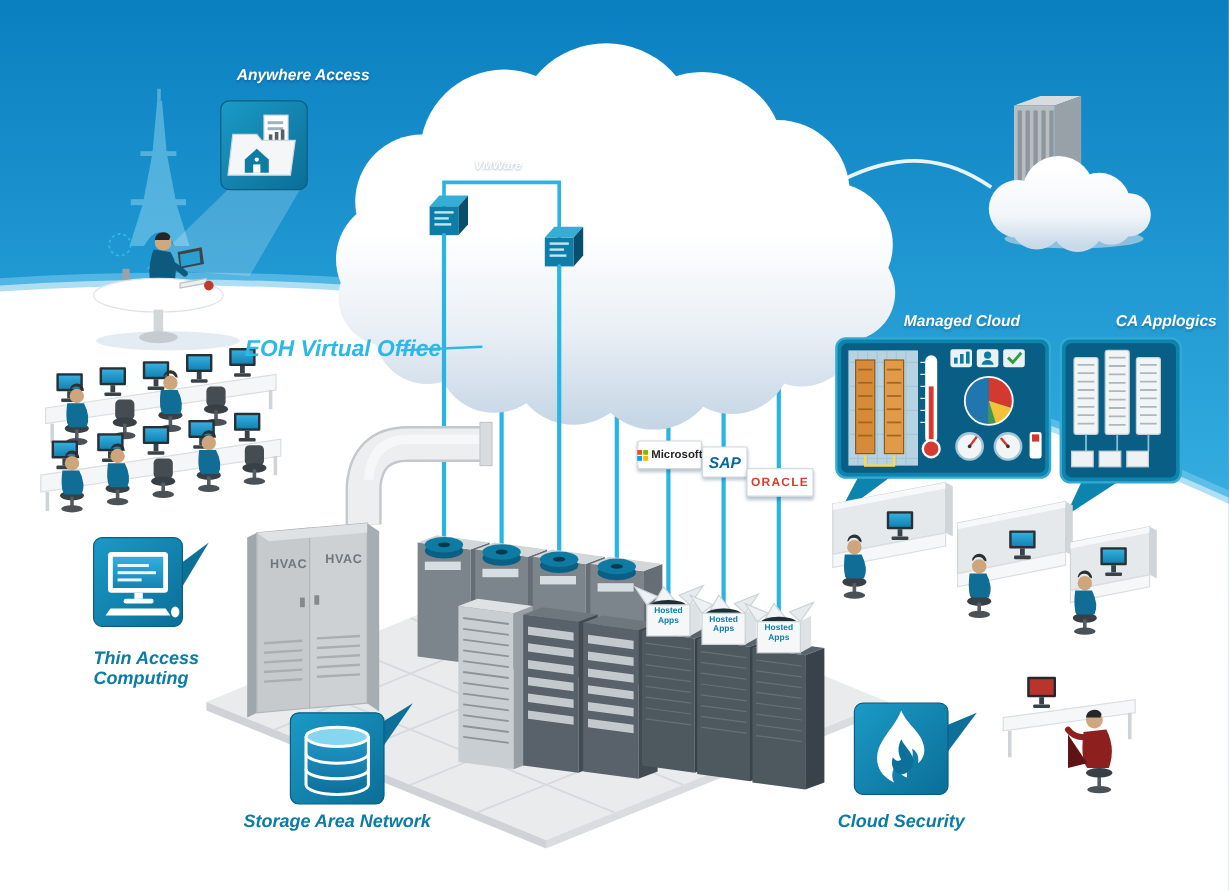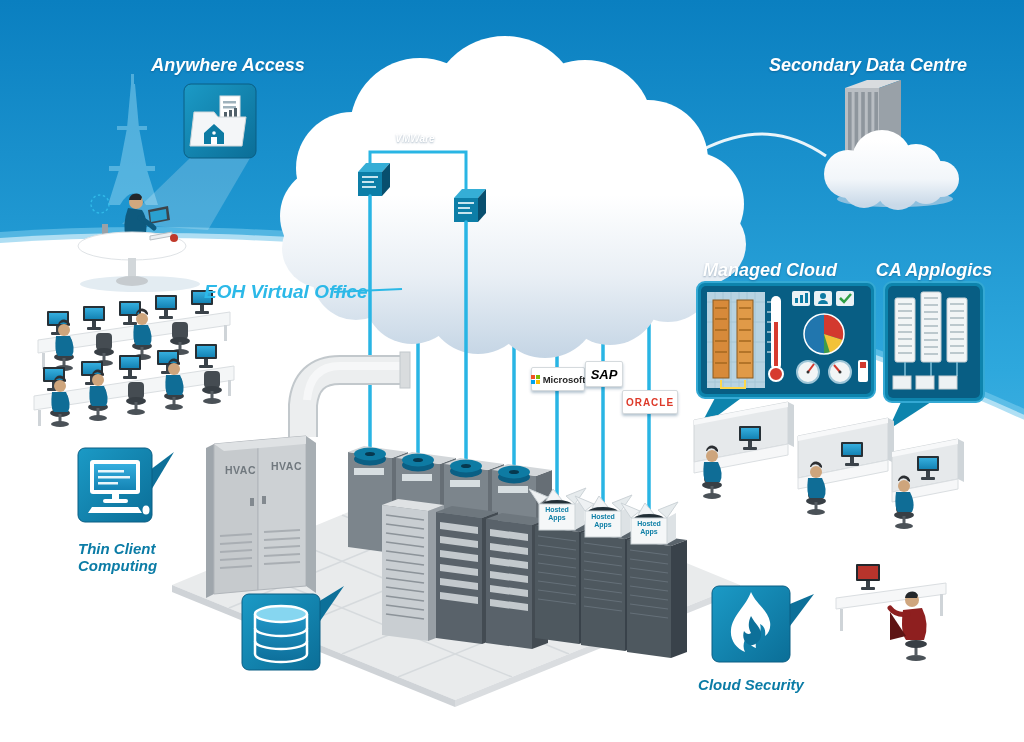--- a/index.html
+++ b/index.html
@@ -1,30 +1,30 @@
 <!DOCTYPE html>
 <html><head>
 <meta charset="utf-8">
 <title>Diagram</title>
 <style>
   html,body{margin:0;padding:0;background:#e8eef2;}
   .stage{position:relative;width:1024px;height:742px;overflow:hidden;
          font-family:"Liberation Sans",sans-serif;background:#1492cf;}
   svg.scene{position:absolute;left:0;top:0;}
   .lbl{position:absolute;font-weight:bold;font-style:italic;pointer-events:none;}
-  .lbl.white{color:#ffffff;font-size:18px;text-align:center;text-shadow:0 1px 2px rgba(0,50,90,.35);}
+  .lbl.white{color:#ffffff;font-size:13px;text-align:right;text-shadow:0 1px 2px rgba(0,50,90,.35);}
   .lbl.teal{color:#0b7ca6;font-size:15px;text-align:center;}
   .lbl.cyan{color:#2cb9e8;font-size:19px;white-space:nowrap;}
   .lbl.small{font-size:10px;}
   .lbl.left{text-align:left;}
   .hvac{position:absolute;font-weight:bold;color:#70787e;font-size:10.5px;letter-spacing:.5px;text-align:right;width:38px;pointer-events:none;}
   .plaque{position:absolute;background:#fff;border:1px solid #d5dadd;border-radius:2px;
           box-shadow:0 2px 3px rgba(10,60,100,.3);display:flex;align-items:center;justify-content:center;}
   .plaque.ms{left:531px;top:367px;width:52px;height:22px;font-size:9.5px;font-weight:bold;color:#262626;}
-  .plaque.sap{left:585px;top:361px;width:36px;height:24px;font-size:13px;font-weight:bold;font-style:italic;color:#000000;}
+  .plaque.sap{left:585px;top:372px;width:36px;height:24px;font-size:13px;font-weight:bold;font-style:italic;color:#0369a1;}
   .plaque.oracle{left:622px;top:356px;width:54px;height:22px;font-size:10px;font-weight:bold;color:#dd3a2a;letter-spacing:1px;margin-top:34px;}
   .msflag{display:inline-grid;grid-template-columns:4px 4px;grid-template-rows:4px 4px;gap:1px;margin-right:3px;}
   .msflag i{display:block;width:4px;height:4px;}
   .msflag i.r{background:#f25022}.msflag i.g{background:#7fba00}
   .msflag i.b{background:#00a4ef}.msflag i.y{background:#ffb900}
   .hosted{position:absolute;width:36px;font-size:7px;font-weight:bold;color:#0e7fa6;text-align:center;line-height:1.15;pointer-events:none;}
 </style>
 </head>
 <body>
 
@@ -663,35 +663,35 @@
     <rect x="712" y="586" width="78" height="76" rx="7" fill="url(#g-tile)" stroke="#0a5e84"></rect>
     <path d="M751,592 C756,604 768,610 770,622 C771,628 769,633 765,636 C766,630 764,626 760,624 C763,634 754,638 756,648 C750,646 747,641 748,635 C744,640 742,646 745,652 C736,648 730,640 731,630 C732,616 746,606 751,592 Z" fill="#ffffff"></path>
     <path d="M751,616 C755,624 762,628 761,636 C760,642 754,646 750,645 C744,643 742,637 744,631 C746,634 749,635 751,633 C748,628 748,622 751,616 Z" fill="#0d7099"></path>
   </g>
 
   <polyline points="334,292 402,289" stroke="#2bb8e6" stroke-width="2" fill="none"></polyline>
 </svg>
 
 <div class="lbl white" style="left:148px;top:55px;width:160px;">Anywhere Access</div>
 
-<div class="lbl white" style="left:768px;top:55px;width:200px;">Secondary Data Centre</div>
 
 <div class="lbl white small" style="left:355px;top:133px;width:120px;text-align:center;">VMWare</div>
 
 <div class="lbl cyan" style="left:204px;top:281px;">EOH Virtual Office</div>
 
 <div class="lbl white" style="left:690px;top:260px;width:160px;">Managed Cloud</div>
 
 <div class="lbl white" style="left:854px;top:260px;width:160px;">CA Applogics</div>
 
 <div class="lbl teal left" style="left:78px;top:540px;width:130px;">
-  <div>Thin Client</div>
+  <div>Thin Access</div>
   <div>Computing</div>
 </div>
 
+<div class="lbl teal" style="left:191px;top:676px;width:180px;">Storage Area Network</div>
 
 <div class="lbl teal" style="left:671px;top:676px;width:160px;">Cloud Security</div>
 
 <div class="hvac" style="left:218px;top:464px;">HVAC</div>
 <div class="hvac" style="left:264px;top:460px;">HVAC</div>
 
 <div class="plaque ms">
   <span class="msflag">
         <i class="r"></i>
         <i class="g"></i>

